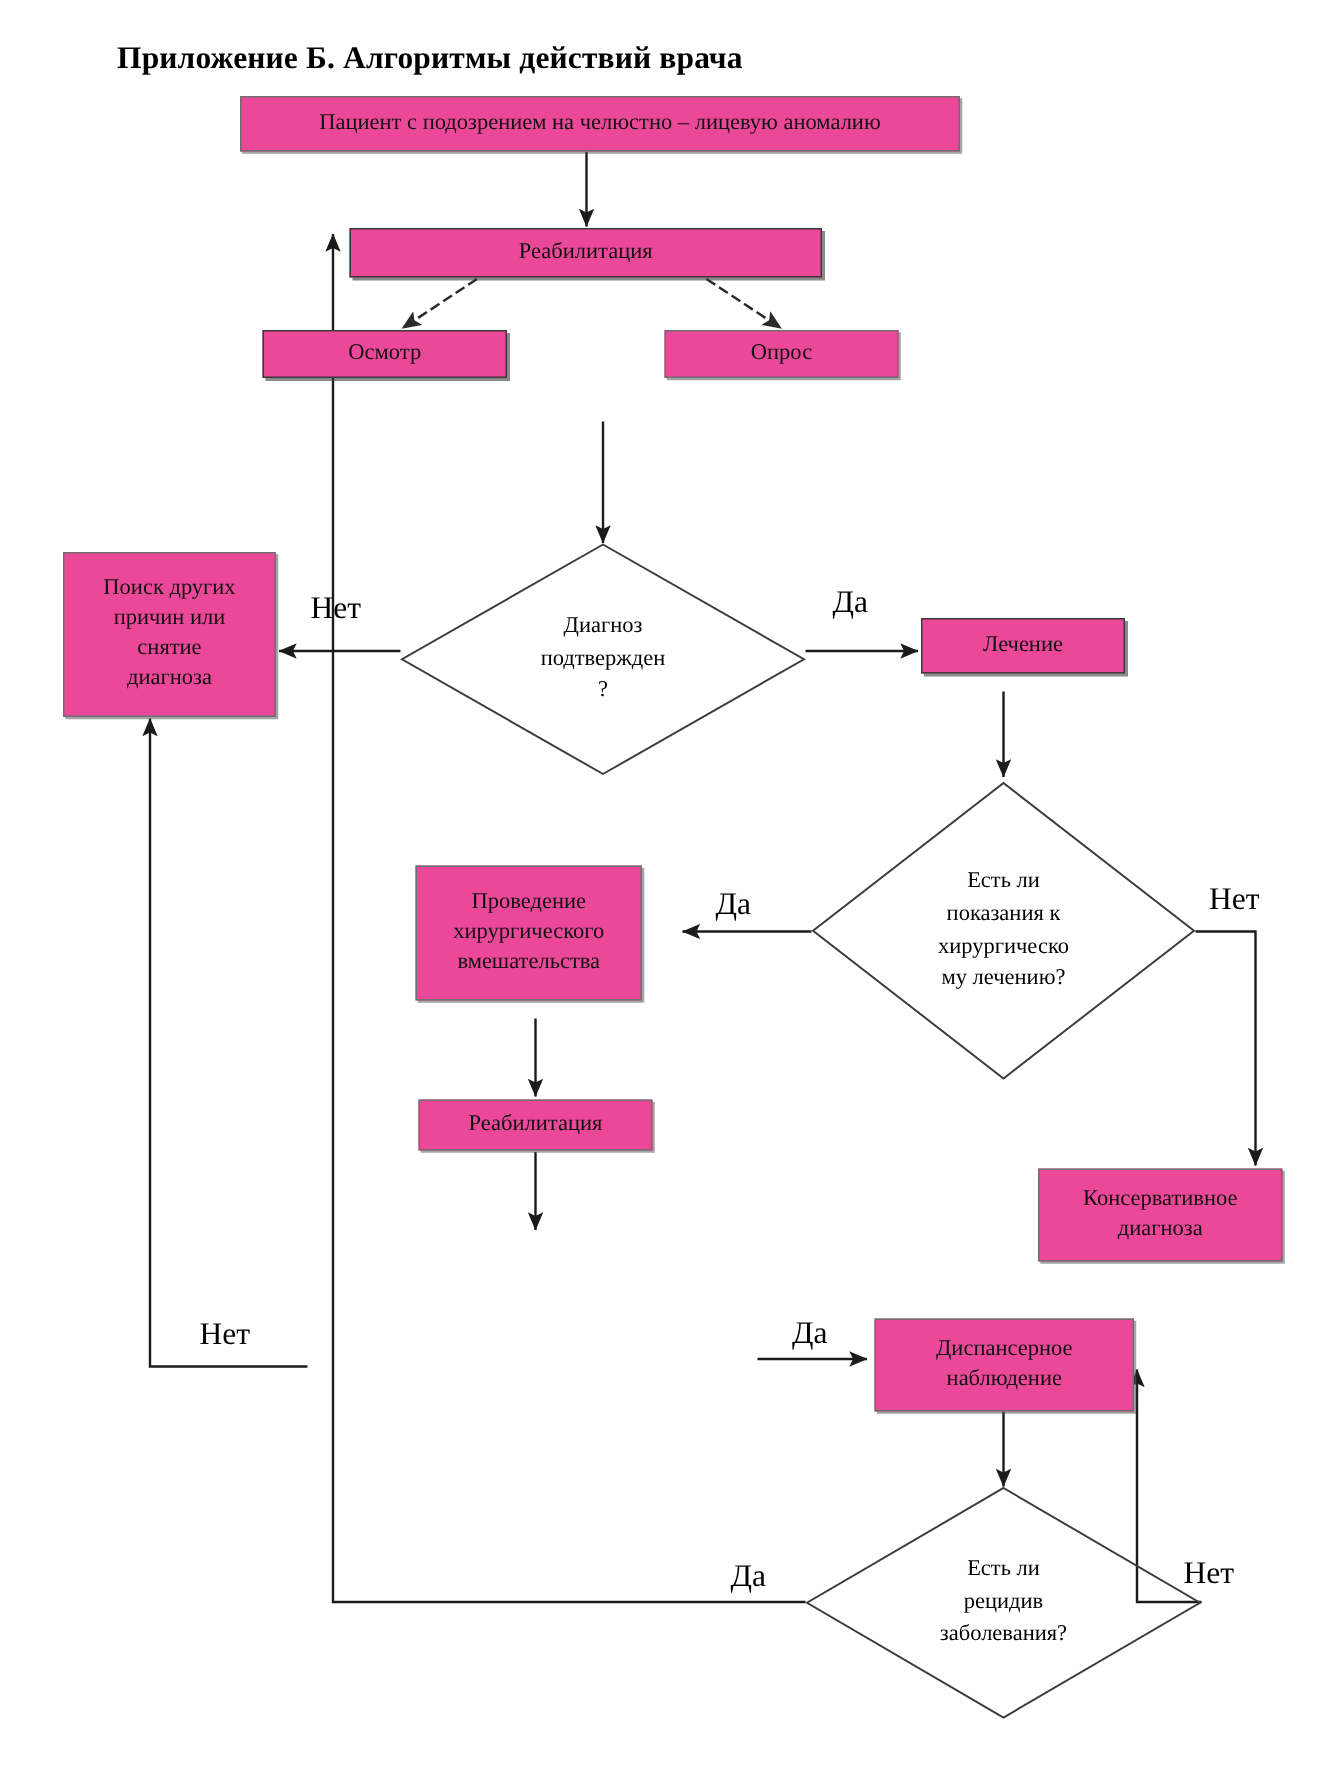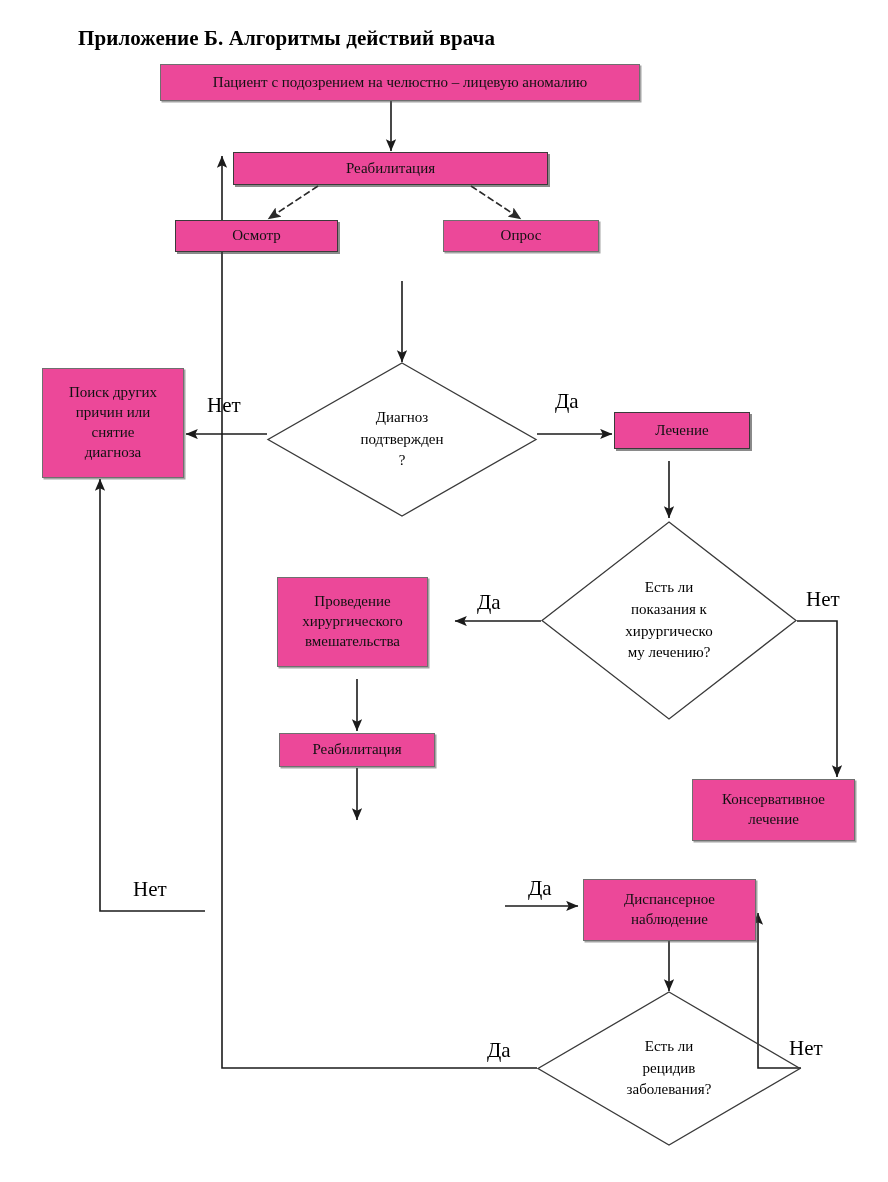--- a/index.html
+++ b/index.html
@@ -177,21 +177,21 @@
   </div>
 
   <div class="node box" style="left:277px; top:577px; width:151px; height:90px; white-space:pre-line;">
     <span>Проведение
 хирургического
 вмешательства</span>
   </div>
 
   <div class="node box" style="left:692px; top:779px; width:163px; height:62px; white-space:pre-line;">
     <span>Консервативное
-лечение</span>
+диагноза</span>
   </div>
 
   <div class="node box" style="left:279px; top:733px; width:156px; height:34px;">
     <span>Реабилитация</span>
   </div>
 
   <div class="node box" style="left:583px; top:879px; width:173px; height:62px; white-space:pre-line;">
     <span>Диспансерное
 наблюдение</span>
   </div>

